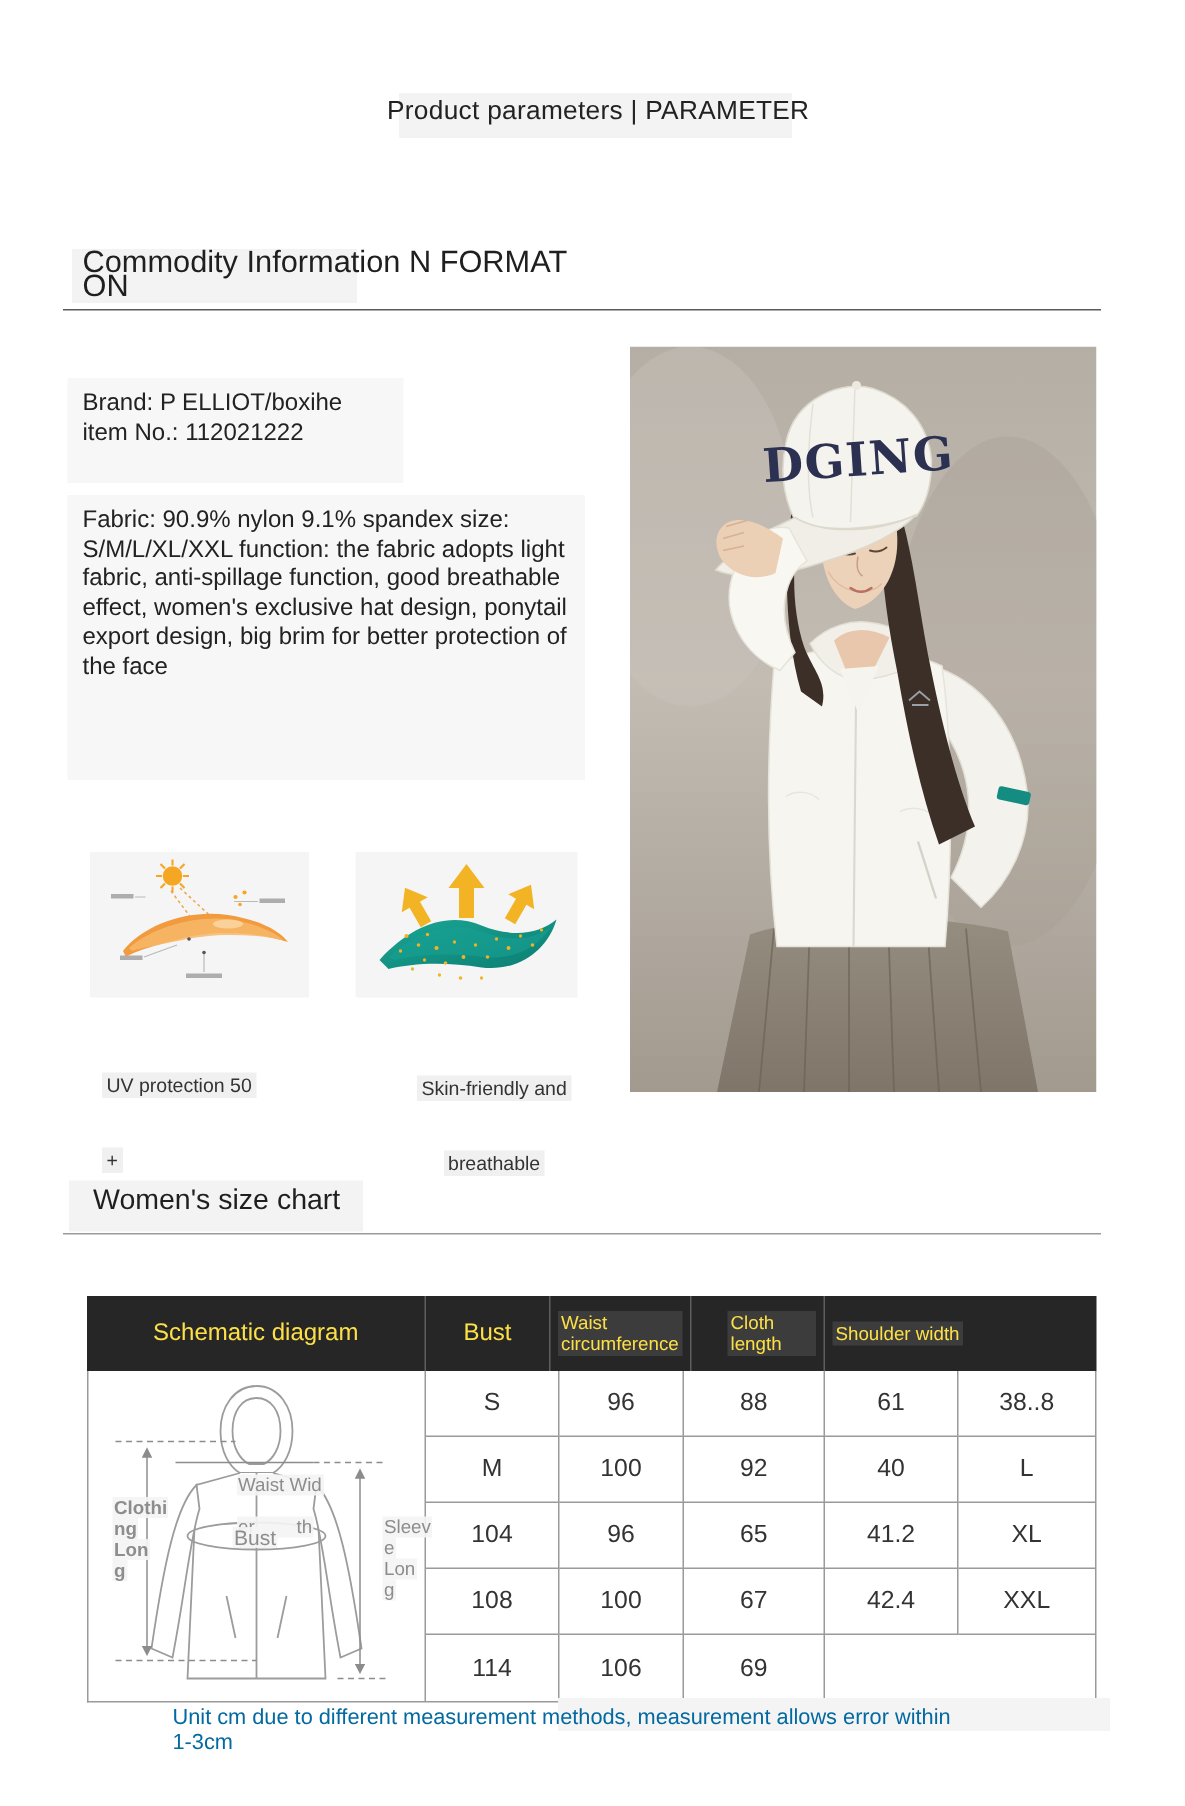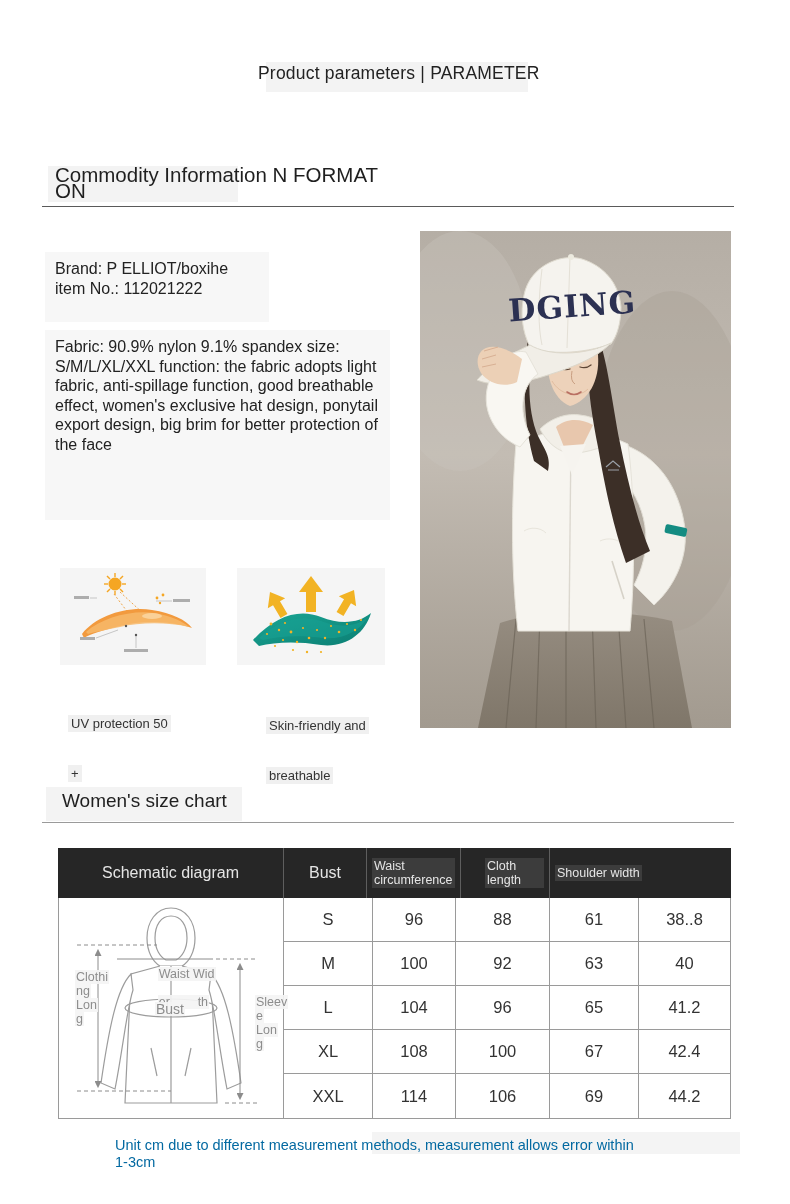--- a/index.html
+++ b/index.html
@@ -13,21 +13,21 @@
   .rule{position:absolute;height:1px;background:#5a5a5a;}
   .rule.light{background:#9a9a9a;}
   .infobox{position:absolute;background:#f7f7f7;font-size:16px;line-height:19.5px;color:#222;
            padding:7px 10px;box-sizing:border-box;}
   .featbox{position:absolute;background:#f5f5f5;}
   .featlabel{position:absolute;font-size:13px;line-height:15px;color:#333;}
   .featlabel span{background:#f0f0f0;padding:1px 3px;display:inline-block;margin-top:33px;}
   .h2{position:absolute;left:62px;top:790px;font-size:19px;color:#1f1f1f;z-index:2;}
   
   .table{position:absolute;left:58px;top:848px;width:673px;}
-  .thead{display:flex;height:50px;background:#262626;color:#e5e5e5;align-items:center;box-sizing:border-box;}
+  .thead{display:flex;height:50px;background:#262626;color:#fde047;align-items:center;box-sizing:border-box;margin-top:16px;}
   .th{box-sizing:border-box;height:100%;display:flex;align-items:center;justify-content:center;}
   .th+.th{border-left:1px solid #5e5e5e;}
   .th.big{font-size:16px;}
   .th.small{font-size:12.5px;line-height:14px;justify-content:flex-start;padding:0 5px;}
   .th.small .hpatch{background:#3c3c3c;padding:1px 2px;}
   .tbody{position:relative;height:220px;border:1px solid #9a9a9a;border-top:none;box-sizing:content-box;}
   .schem-cell{position:absolute;left:0;top:0;width:224px;height:220px;border-right:1px solid #9a9a9a;}
   .dgrid{position:absolute;left:225px;top:0;right:0;bottom:0;display:grid;
          grid-template-columns:89px 83px 94px 89px 1fr;grid-auto-rows:44px;}
   .td{box-sizing:border-box;display:flex;align-items:center;justify-content:center;
@@ -141,21 +141,21 @@
         <circle cx="38" cy="78" r="1.1"></circle>
           <circle cx="124" cy="52" r="1.1"></circle>
       </g>
     </svg>
   </div>
 
   <div class="featlabel" style="left:68px;top:682px;">
     <span>UV protection 50</span><br>
     <span>+</span>
   </div>
-  <div class="featlabel" style="left:266px;top:684px;">
+  <div class="featlabel" style="left:278px;top:684px;text-align:center;">
     <span>Skin-friendly and</span><br>
     <span>breathable</span>
   </div>
 
   <div class="abs" style="left:420px;top:231px;width:311px;height:497px;">
     <svg width="311" height="497" viewBox="0 0 311 497">
       <defs>
         <linearGradient id="pbg" x1="0" y1="0" x2="0" y2="1">
           <stop offset="0" stop-color="#b5aea5"></stop>
             <stop offset="0.45" stop-color="#c3bcb3"></stop>
@@ -273,21 +273,21 @@
           <g stroke="#8c8c8c" stroke-width="1" fill="none">
             <line x1="18" y1="47" x2="98" y2="47" stroke-dasharray="4,3"></line>
             <line x1="18" y1="193" x2="112" y2="193" stroke-dasharray="4,3"></line>
             <line x1="39" y1="53" x2="39" y2="188" marker-start="url(#ah)" marker-end="url(#ah)"></line>
             <line x1="58" y1="61" x2="150" y2="61"></line>
             <line x1="150" y1="61" x2="196" y2="61" stroke-dasharray="4,3"></line>
             <line x1="181" y1="67" x2="181" y2="200" marker-start="url(#ah)" marker-end="url(#ah)"></line>
             <line x1="166" y1="205" x2="200" y2="205" stroke-dasharray="4,3"></line>
           </g>
         </svg>
-        <div class="dlab" style="left:16px;top:72px;">
+        <div class="dlab" style="left:16px;top:84px;font-weight:bold;">
           <span>Clothi</span><br>
           <span>ng</span><br>
           <span>Lon</span><br>
           <span>g</span>
         </div>
         <div class="dlab pre" style="left:64px;top:55px;">
           <span>Waist Wid</span><br>
           <span>er        th</span>
         </div>
         <div class="dlab" style="left:96px;top:104px;font-size:14px;">
@@ -303,37 +303,35 @@
 
       <div class="dgrid">
         <div class="td">S</div>
         <div class="td">96</div>
         <div class="td">88</div>
         <div class="td">61</div>
         <div class="td">38..8</div>
         <div class="td">M</div>
         <div class="td">100</div>
         <div class="td">92</div>
-        <div class="td">63</div>
         <div class="td">40</div>
         <div class="td">L</div>
         <div class="td">104</div>
         <div class="td">96</div>
         <div class="td">65</div>
         <div class="td">41.2</div>
         <div class="td">XL</div>
         <div class="td">108</div>
         <div class="td">100</div>
         <div class="td">67</div>
         <div class="td">42.4</div>
         <div class="td">XXL</div>
         <div class="td">114</div>
         <div class="td">106</div>
         <div class="td">69</div>
-        <div class="td">44.2</div>
       </div>
     </div>
   </div>
 
   <div class="hl-rect" style="left:372px;top:1132px;width:368px;height:22px;background:#f4f4f4;"></div>
   <div class="footer">
     <div>Unit cm due to different measurement methods, measurement allows error within</div>
     <div>1-3cm</div>
   </div>
 

